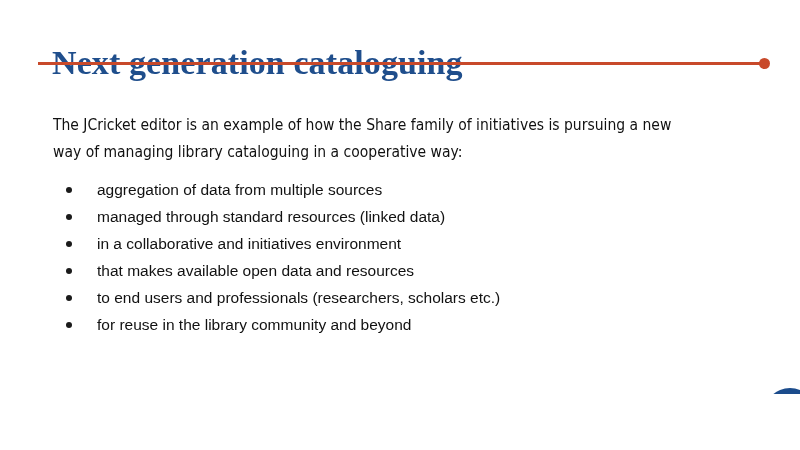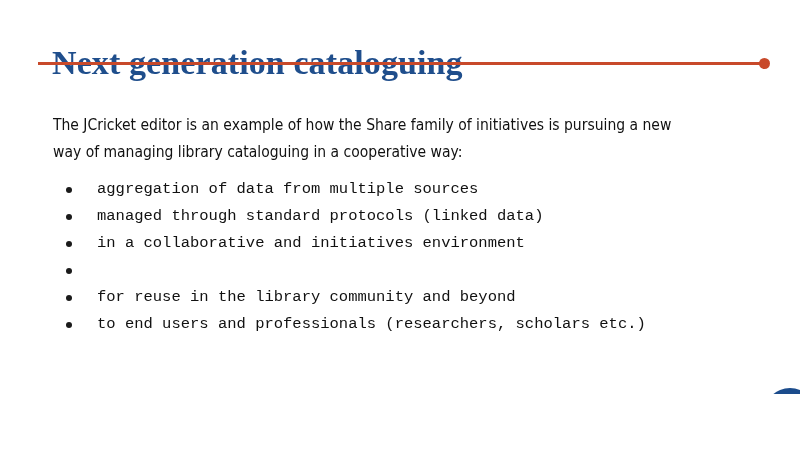--- a/index.html
+++ b/index.html
@@ -69,21 +69,21 @@
     width: 640px;
     margin: 0;
     padding: 0;
     list-style: none;
   }
   .bullet-item {
     position: relative;
     padding-left: 33px;
     height: 27px;
     line-height: 27px;
-    font-family: Liberation Mono, monospace;
+    font-family: Liberation Sans, sans-serif;
     font-stretch: condensed;
     font-size: 15.5px;
     color: #111111;
     white-space: nowrap;
   }
   .bullet-marker {
     position: absolute;
     left: 2px;
     top: 11px;
     width: 6px;
@@ -125,36 +125,37 @@
 
   <p class="body-paragraph">The JCricket editor is an example of how the Share family of initiatives is pursuing a new way of managing library cataloguing in a cooperative way:</p>
 
   <ul class="bullet-list">
     <li class="bullet-item">
       <span class="bullet-marker"></span>
       <span>aggregation of data from multiple sources</span>
     </li>
     <li class="bullet-item">
       <span class="bullet-marker"></span>
-      <span>managed through standard protocols (linked data)</span>
+      <span>managed through standard resources (linked data)</span>
     </li>
     <li class="bullet-item">
       <span class="bullet-marker"></span>
       <span>in a collaborative and initiatives environment</span>
     </li>
     <li class="bullet-item">
       <span class="bullet-marker"></span>
+      <span>that makes available open data and resources</span>
+    </li>
+    <li class="bullet-item">
+      <span class="bullet-marker"></span>
+      <span>to end users and professionals (researchers, scholars etc.)</span>
     </li>
     <li class="bullet-item">
       <span class="bullet-marker"></span>
       <span>for reuse in the library community and beyond</span>
-    </li>
-    <li class="bullet-item">
-      <span class="bullet-marker"></span>
-      <span>to end users and professionals (researchers, scholars etc.)</span>
     </li>
   </ul>
 
   <div class="page-number">72</div>
 
   <div class="logo">
     <svg viewBox="0 0 52 52" width="52" height="52">
       <circle cx="26" cy="26" r="26" fill="#1B4C8C"></circle>
       <text x="12" y="25" font-family="Liberation Serif, serif" font-size="19" font-style="italic" fill="#FFFFFF">Share</text>
       <text x="10" y="33" font-family="Liberation Sans, sans-serif" font-size="6" font-weight="bold" letter-spacing="0.4" fill="#FFFFFF">FAMILY</text>

